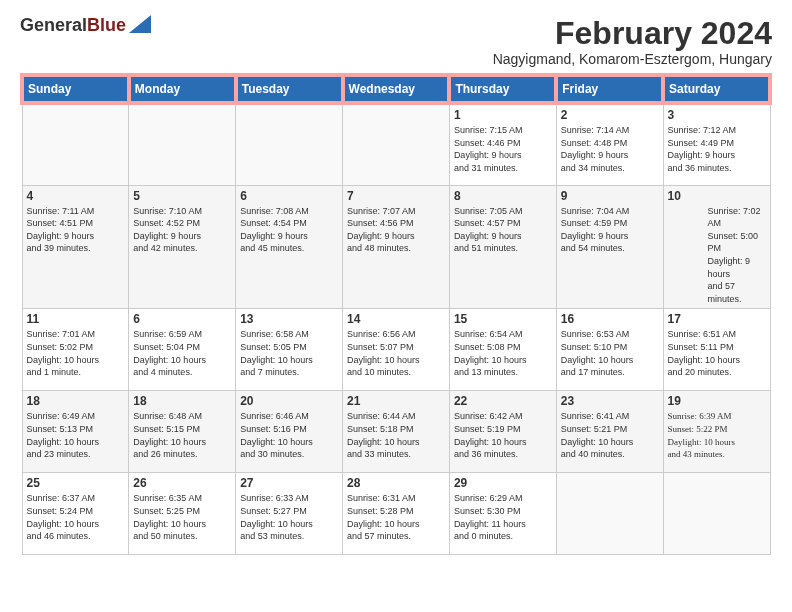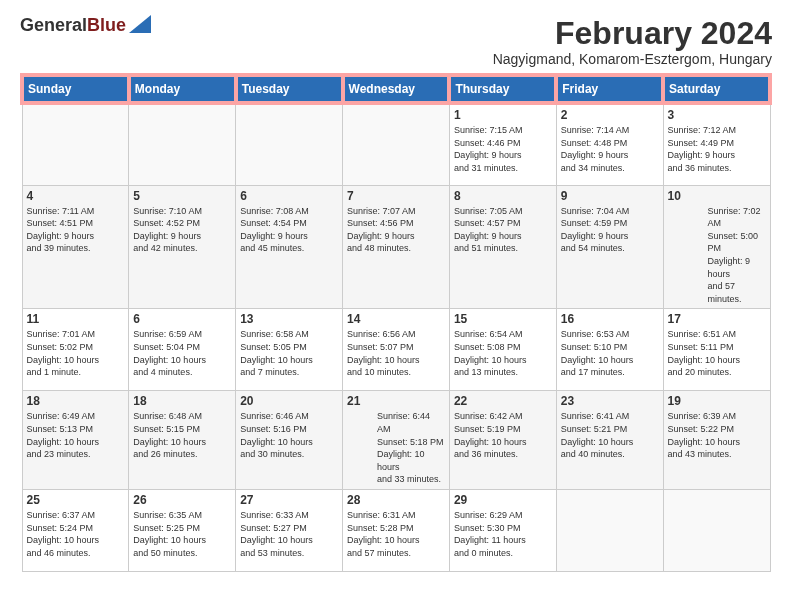--- a/index.html
+++ b/index.html
@@ -269,42 +269,42 @@
           </td>
           <td>
             <span class="day-num">20</span>
             <div class="day-info" style="white-space: pre-line;">Sunrise: 6:46 AM
 Sunset: 5:16 PM
 Daylight: 10 hours
 and 30 minutes.</div>
           </td>
           <td>
             <span class="day-num">21</span>
-            <div class="day-info" style="white-space: pre-line; margin-left: 30px;">Sunrise: 6:44 AM
+            <div class="day-info" style="white-space: pre-line;">Sunrise: 6:44 AM
 Sunset: 5:18 PM
 Daylight: 10 hours
 and 33 minutes.</div>
           </td>
           <td>
             <span class="day-num">22</span>
             <div class="day-info" style="white-space: pre-line;">Sunrise: 6:42 AM
 Sunset: 5:19 PM
 Daylight: 10 hours
 and 36 minutes.</div>
           </td>
           <td>
             <span class="day-num">23</span>
             <div class="day-info" style="white-space: pre-line;">Sunrise: 6:41 AM
 Sunset: 5:21 PM
 Daylight: 10 hours
 and 40 minutes.</div>
           </td>
           <td>
             <span class="day-num">19</span>
-            <div class="day-info" style="white-space: pre-line;">Sunrise: 6:39 AM
+            <div class="day-info" style="white-space: pre-line; font-family: Liberation Serif, serif;">Sunrise: 6:39 AM
 Sunset: 5:22 PM
 Daylight: 10 hours
 and 43 minutes.</div>
           </td>
         </tr>
         <tr>
           <td>
             <span class="day-num">25</span>
             <div class="day-info" style="white-space: pre-line;">Sunrise: 6:37 AM
 Sunset: 5:24 PM

